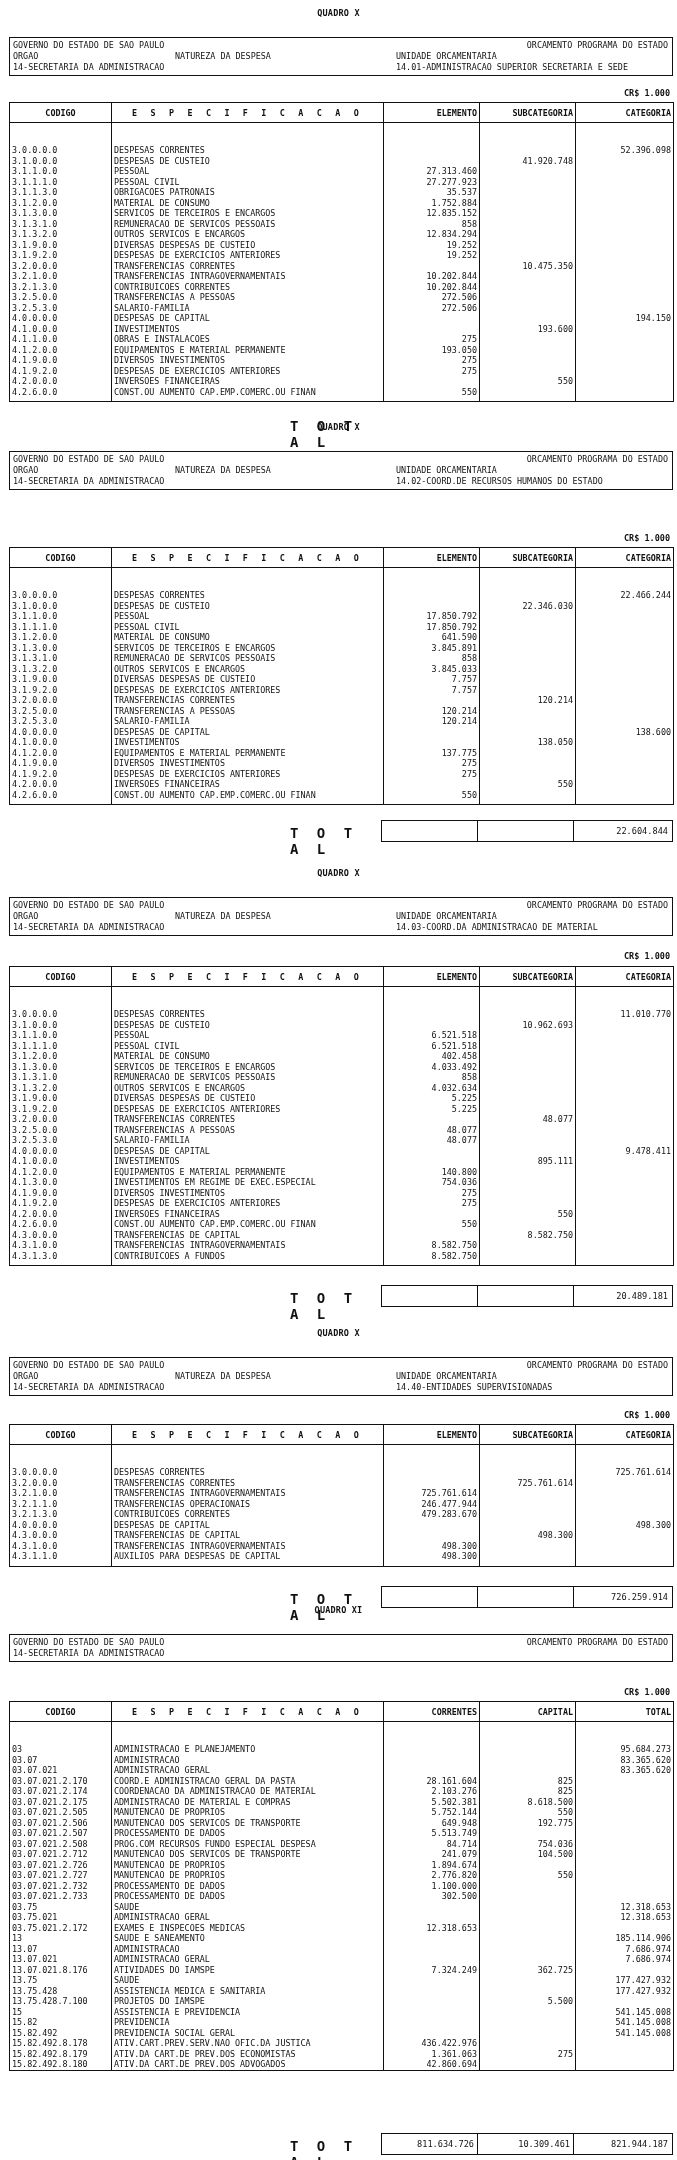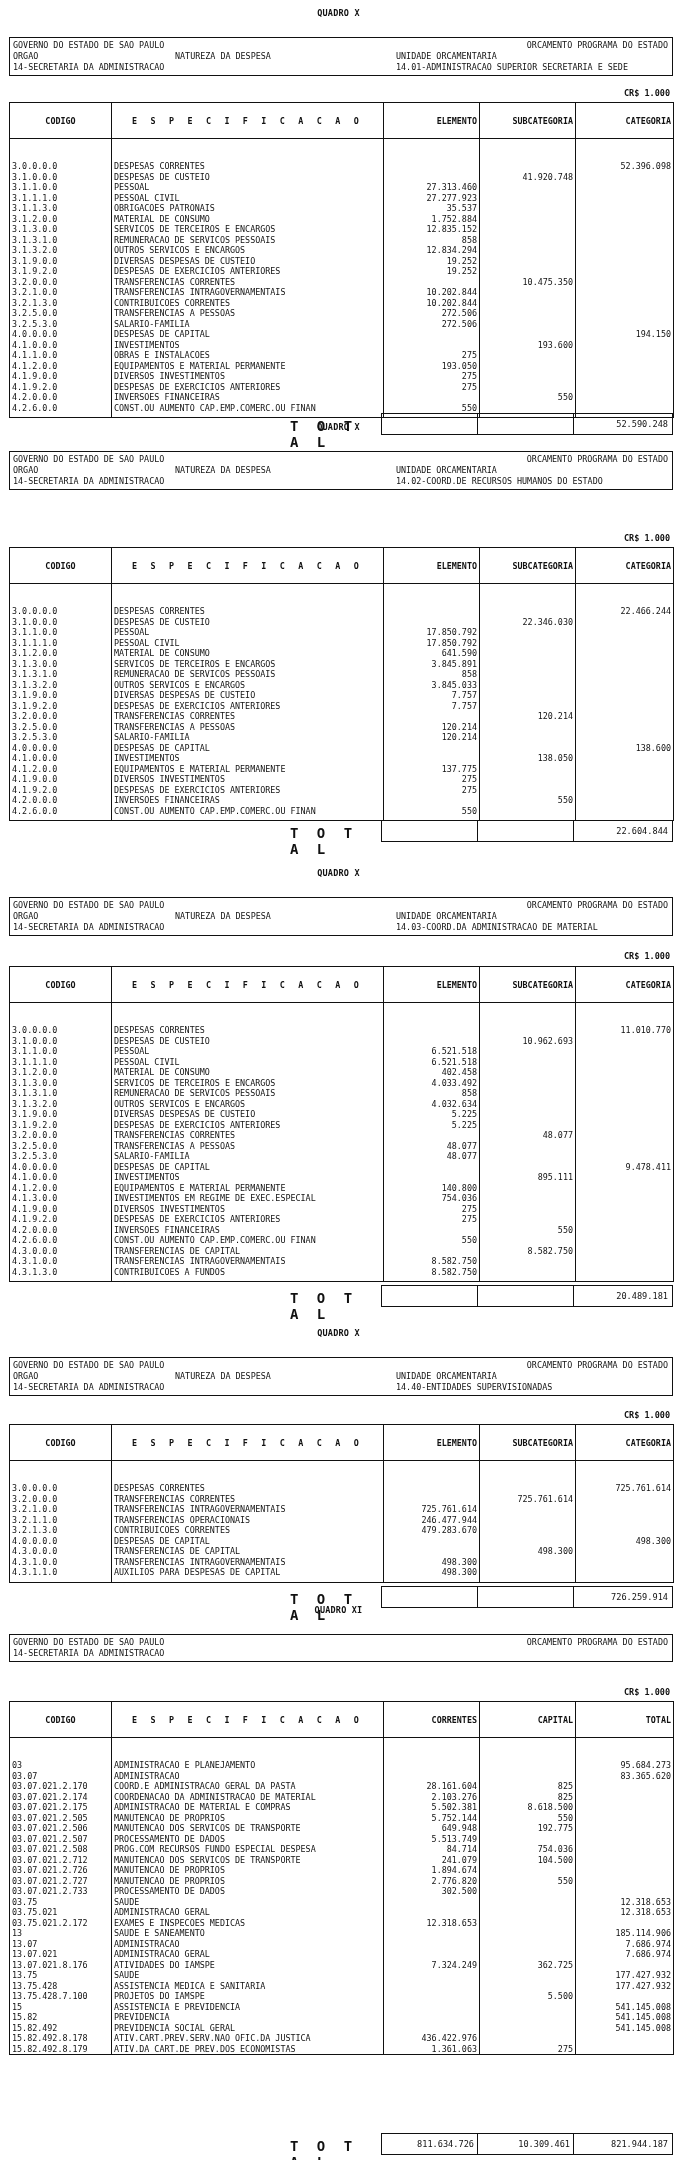--- a/index.html
+++ b/index.html
@@ -45,21 +45,21 @@
     border: 1.6px solid #111;
     table-layout: fixed;
     font-size: 8.4px;
   }
   table.fin th {
     font-weight: bold;
     height: 19px;
     border-bottom: 1.6px solid #111;
     border-right: 1.4px solid #111;
     font-size: 8.4px;
-    padding: 8px 2px;
+    padding: 0 2px;
   }
   table.fin th:last-child { border-right: none; }
   table.fin th.spec { letter-spacing: 4.2px; text-align: center; }
   table.fin th.num { text-align: right; }
   table.fin th.cod { text-align: center; }
   table.fin td {
     height: 10.5px;
     line-height: 10.5px;
     padding: 0 2px;
     border-right: 1.4px solid #111;
@@ -309,25 +309,20 @@
             <td class="cod">4.2.6.0.0</td>
             <td class="spec">CONST.OU AUMENTO CAP.EMP.COMERC.OU FINAN</td>
             <td class="num">550</td>
             <td class="num"></td>
             <td class="num"></td>
           </tr>
         </tbody>
   </table>
   <div class="total-row" style="top: 413px;">
     <div class="total-label">T O T A L</div>
-    <div class="total-box">
-      <div class="total-cell" style="width:96px"></div>
-      <div class="total-cell" style="width:96px"></div>
-      <div class="total-cell" style="width:97px">52.590.248</div>
-    </div>
   </div>
 </div>
     <div>
   <div class="quadro-title" style="top: 422px;">QUADRO X</div>
   <div class="hdr-box" style="top: 451px;">
     <div class="hdr-line">
       <span style="left:0">GOVERNO DO ESTADO DE SAO PAULO</span>
       <span style="right:2px">ORCAMENTO PROGRAMA DO ESTADO</span>
     </div>
     <div class="hdr-line">
@@ -874,20 +869,27 @@
             <td class="num">95.684.273</td>
           </tr>
           <tr>
             <td class="cod">03.07</td>
             <td class="spec">ADMINISTRACAO</td>
             <td class="num"></td>
             <td class="num"></td>
             <td class="num">83.365.620</td>
           </tr>
           <tr>
+            <td class="cod">03.07.021</td>
+            <td class="spec">ADMINISTRACAO GERAL</td>
+            <td class="num"></td>
+            <td class="num"></td>
+            <td class="num">83.365.620</td>
+          </tr>
+          <tr>
             <td class="cod">03.07.021.2.170</td>
             <td class="spec">COORD.E ADMINISTRACAO GERAL DA PASTA</td>
             <td class="num">28.161.604</td>
             <td class="num">825</td>
             <td class="num"></td>
           </tr>
           <tr>
             <td class="cod">03.07.021.2.174</td>
             <td class="spec">COORDENACAO DA ADMINISTRACAO DE MATERIAL</td>
             <td class="num">2.103.276</td>
@@ -944,20 +946,27 @@
             <td class="num"></td>
           </tr>
           <tr>
             <td class="cod">03.07.021.2.727</td>
             <td class="spec">MANUTENCAO DE PROPRIOS</td>
             <td class="num">2.776.820</td>
             <td class="num">550</td>
             <td class="num"></td>
           </tr>
           <tr>
+            <td class="cod">03.07.021.2.732</td>
+            <td class="spec">PROCESSAMENTO DE DADOS</td>
+            <td class="num">1.100.000</td>
+            <td class="num"></td>
+            <td class="num"></td>
+          </tr>
+          <tr>
             <td class="cod">03.07.021.2.733</td>
             <td class="spec">PROCESSAMENTO DE DADOS</td>
             <td class="num">302.500</td>
             <td class="num"></td>
             <td class="num"></td>
           </tr>
           <tr>
             <td class="cod">03.75</td>
             <td class="spec">SAUDE</td>
             <td class="num"></td>
@@ -1053,20 +1062,27 @@
             <td class="spec">ATIV.CART.PREV.SERV.NAO OFIC.DA JUSTICA</td>
             <td class="num">436.422.976</td>
             <td class="num"></td>
             <td class="num"></td>
           </tr>
           <tr>
             <td class="cod">15.82.492.8.179</td>
             <td class="spec">ATIV.DA CART.DE PREV.DOS ECONOMISTAS</td>
             <td class="num">1.361.063</td>
             <td class="num">275</td>
+            <td class="num"></td>
+          </tr>
+          <tr>
+            <td class="cod">15.82.492.8.180</td>
+            <td class="spec">ATIV.DA CART.DE PREV.DOS ADVOGADOS</td>
+            <td class="num">42.860.694</td>
+            <td class="num"></td>
             <td class="num"></td>
           </tr>
         </tbody>
   </table>
   <div class="total-row" style="top: 2133px;">
     <div class="total-label">T O T A L</div>
     <div class="total-box">
       <div class="total-cell" style="width:96px">811.634.726</div>
       <div class="total-cell" style="width:96px">10.309.461</div>
       <div class="total-cell" style="width:97px">821.944.187</div>

